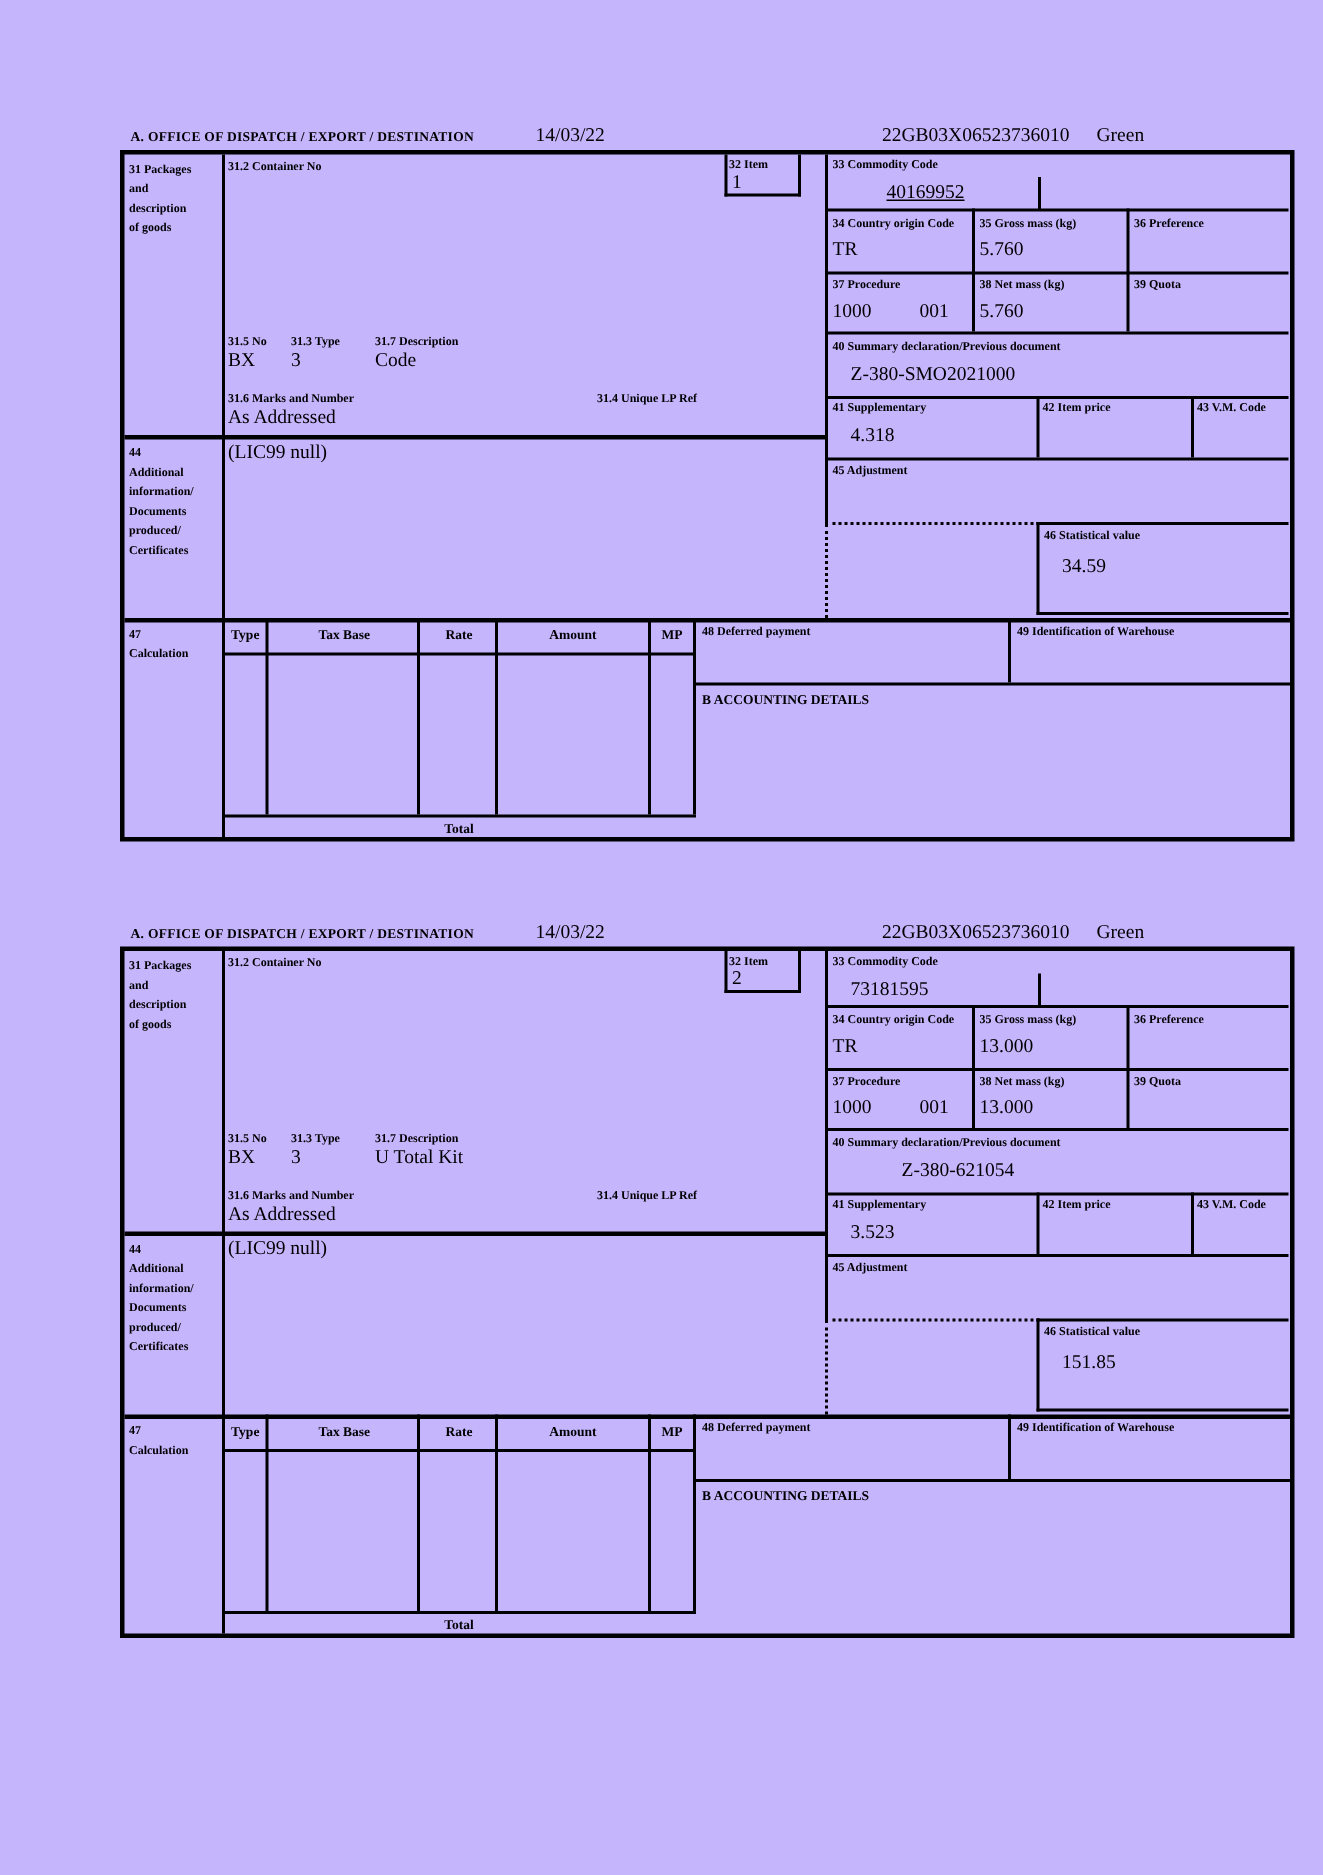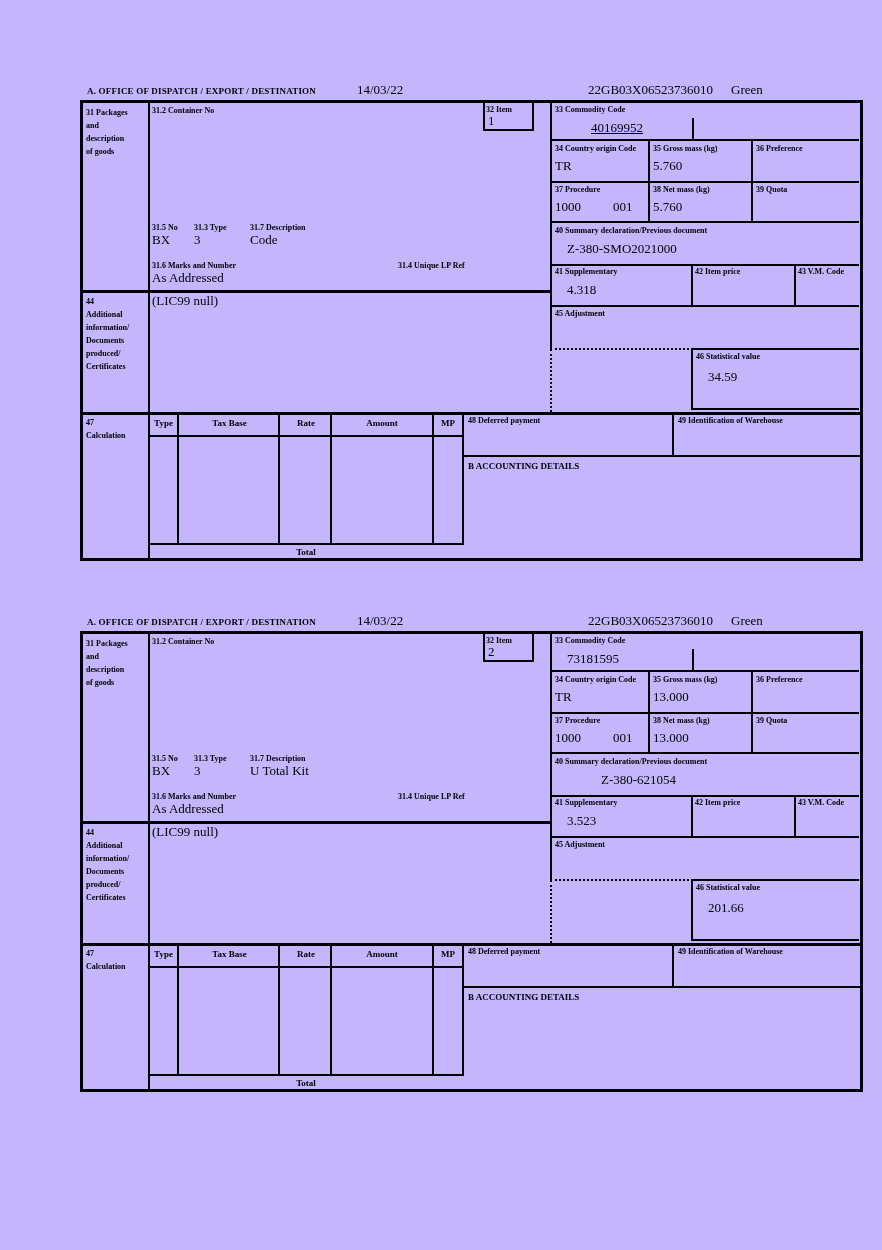--- a/index.html
+++ b/index.html
@@ -226,21 +226,21 @@
       <div class="lbl" style="left:472px;top:123px;">40 Summary declaration/Previous document</div>
       <div class="val" style="left:479px;top:138px;margin-left:39px;">Z-380-621054</div>
 
       <div class="lbl" style="left:472px;top:164px;">41 Supplementary</div>
       <div class="lbl" style="left:612px;top:164px;">42 Item price</div>
       <div class="lbl" style="left:715px;top:164px;">43 V.M. Code</div>
       <div class="val" style="left:484px;top:179px;">3.523</div>
 
       <div class="lbl" style="left:472px;top:206px;">45 Adjustment</div>
       <div class="lbl" style="left:613px;top:249px;">46 Statistical value</div>
-      <div class="val" style="left:625px;top:266px;">201.66</div>
+      <div class="val" style="left:625px;top:266px;">151.85</div>
 
       <div class="lblblock" style="left:3px;top:192px;">
         <div>44</div>
         <div>Additional</div>
         <div>information/</div>
         <div>Documents</div>
         <div>produced/</div>
         <div>Certificates</div>
       </div>
       <div class="val" style="left:69px;top:190px;">(LIC99 null)</div>

